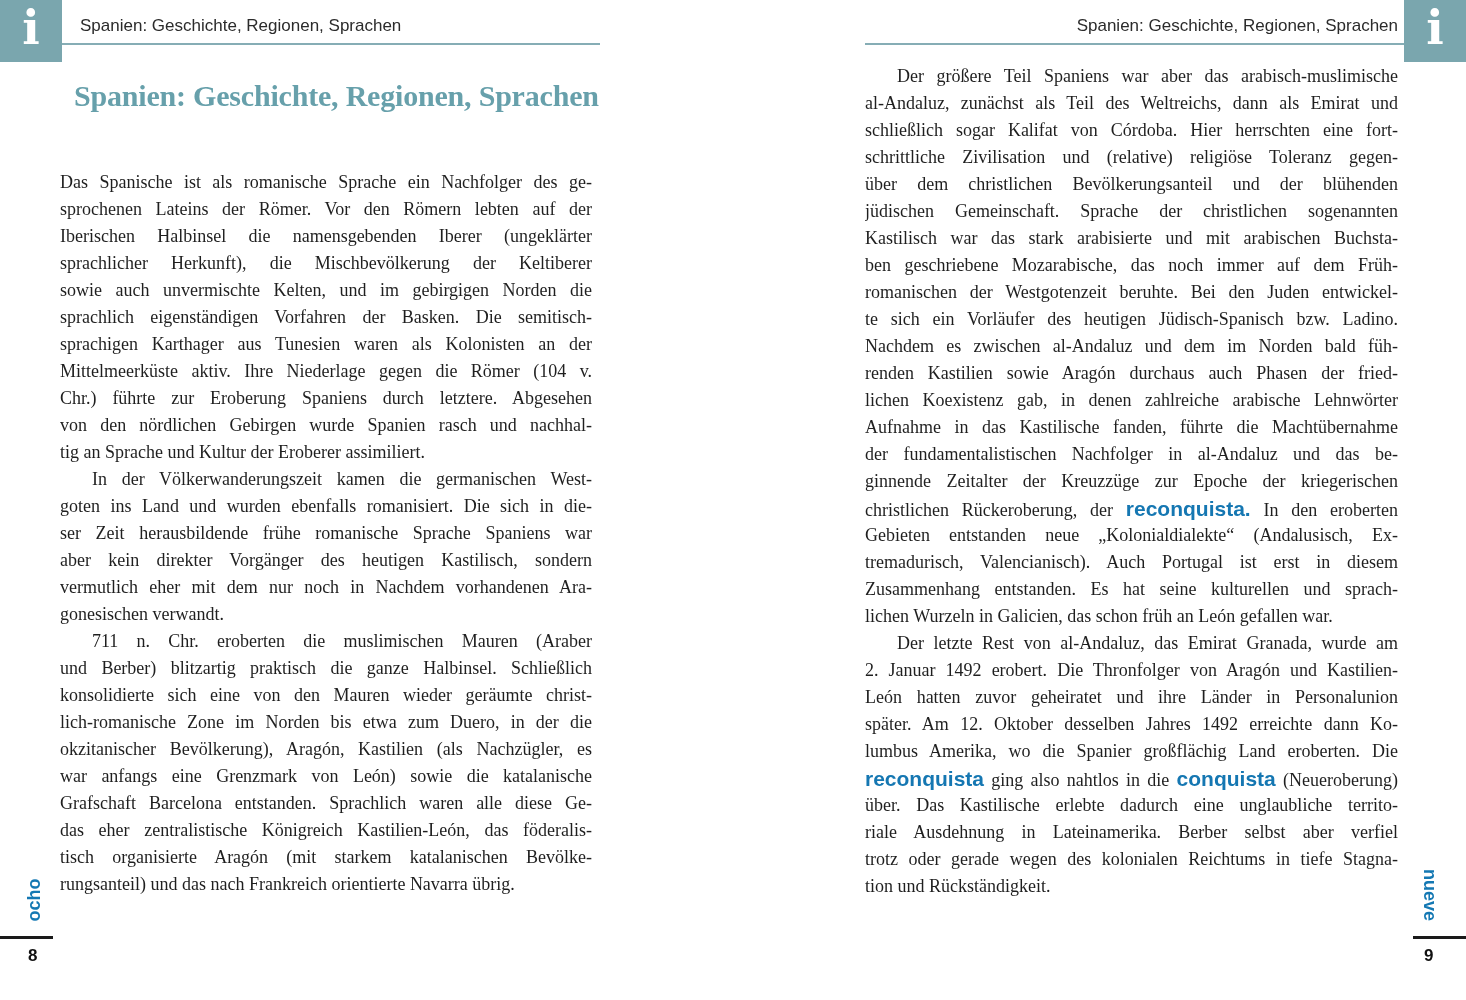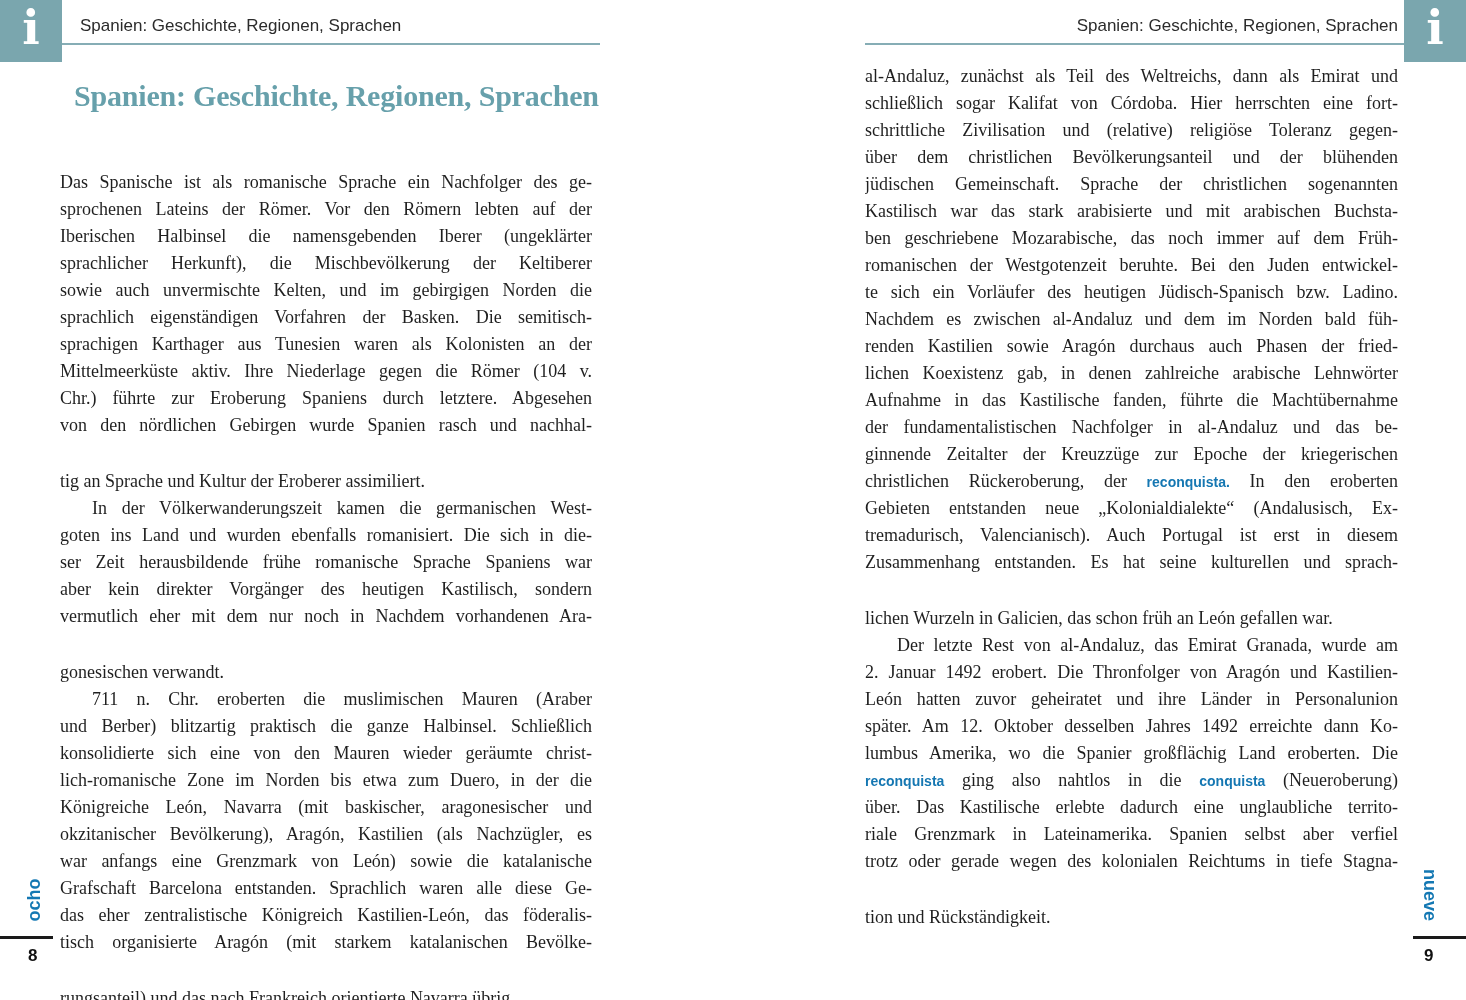--- a/index.html
+++ b/index.html
@@ -75,26 +75,26 @@
   .column.page-left  { left: 60px;  top: 169px; width: 532px; }
   .column.page-right { left: 865px; top: 63px;  width: 533px; }
   .bline {
     height: 27px;
     line-height: 27px;
     text-align: justify;
     text-align-last: justify;
     overflow: hidden;
     white-space: normal;
   }
-  .bline.lastline { text-align-last: left; margin-top: 29px; }
+  .bline.lastline { text-align-last: left; }
   .bline.indent   { padding-left: 32px; }
   .kw {
     font-family: "Liberation Sans", "DejaVu Sans", sans-serif;
     font-weight: bold;
-    font-size: 14px;
+    font-size: 21px;
     color: #1577b2;
     margin-top: 47px;
   }
   
   .margin-word {
     position: absolute;
     font-family: "Liberation Sans", "DejaVu Sans", sans-serif;
     font-weight: bold;
     font-size: 18px;
     color: #1478b3;
@@ -162,29 +162,29 @@
       <div class="bline indent">In der Völkerwanderungszeit kamen die germanischen West-</div>
       <div class="bline">goten ins Land und wurden ebenfalls romanisiert. Die sich in die-</div>
       <div class="bline">ser Zeit herausbildende frühe romanische Sprache Spaniens war</div>
       <div class="bline">aber kein direkter Vorgänger des heutigen Kastilisch, sondern</div>
       <div class="bline">vermutlich eher mit dem nur noch in Nachdem vorhandenen Ara-</div>
       <div class="bline lastline">gonesischen verwandt.</div>
       <div class="bline indent">711 n. Chr. eroberten die muslimischen Mauren (Araber</div>
       <div class="bline">und Berber) blitzartig praktisch die ganze Halbinsel. Schließlich</div>
       <div class="bline">konsolidierte sich eine von den Mauren wieder geräumte christ-</div>
       <div class="bline">lich-romanische Zone im Norden bis etwa zum Duero, in der die</div>
-      <div class="bline">Königreiche León, Navarra (mit baskischer, aragonesischer und</div>
       <div class="bline">okzitanischer Bevölkerung), Aragón, Kastilien (als Nachzügler, es</div>
       <div class="bline">war anfangs eine Grenzmark von León) sowie die katalanische</div>
       <div class="bline">Grafschaft Barcelona entstanden. Sprachlich waren alle diese Ge-</div>
       <div class="bline">das eher zentralistische Königreich Kastilien-León, das föderalis-</div>
       <div class="bline">tisch organisierte Aragón (mit starkem katalanischen Bevölke-</div>
       <div class="bline lastline">rungsanteil) und das nach Frankreich orientierte Navarra übrig.</div>
     </div>
   <div class="column page-right">
+      <div class="bline indent">Der größere Teil Spaniens war aber das arabisch-muslimische</div>
       <div class="bline">al-Andaluz, zunächst als Teil des Weltreichs, dann als Emirat und</div>
       <div class="bline">schließlich sogar Kalifat von Córdoba. Hier herrschten eine fort-</div>
       <div class="bline">schrittliche Zivilisation und (relative) religiöse Toleranz gegen-</div>
       <div class="bline">über dem christlichen Bevölkerungsanteil und der blühenden</div>
       <div class="bline">jüdischen Gemeinschaft. Sprache der christlichen sogenannten</div>
       <div class="bline">Kastilisch war das stark arabisierte und mit arabischen Buchsta-</div>
       <div class="bline">ben geschriebene Mozarabische, das noch immer auf dem Früh-</div>
       <div class="bline">romanischen der Westgotenzeit beruhte. Bei den Juden entwickel-</div>
       <div class="bline">te sich ein Vorläufer des heutigen Jüdisch-Spanisch bzw. Ladino.</div>
       <div class="bline">Nachdem es zwischen al-Andaluz und dem im Norden bald füh-</div>
@@ -198,21 +198,21 @@
       <div class="bline">tremadurisch, Valencianisch). Auch Portugal ist erst in diesem</div>
       <div class="bline">Zusammenhang entstanden. Es hat seine kulturellen und sprach-</div>
       <div class="bline lastline">lichen Wurzeln in Galicien, das schon früh an León gefallen war.</div>
       <div class="bline indent">Der letzte Rest von al-Andaluz, das Emirat Granada, wurde am</div>
       <div class="bline">2. Januar 1492 erobert. Die Thronfolger von Aragón und Kastilien-</div>
       <div class="bline">León hatten zuvor geheiratet und ihre Länder in Personalunion</div>
       <div class="bline">später. Am 12. Oktober desselben Jahres 1492 erreichte dann Ko-</div>
       <div class="bline">lumbus Amerika, wo die Spanier großflächig Land eroberten. Die</div>
       <div class="bline"><span class="kw">reconquista</span> ging also nahtlos in die <span class="kw">conquista</span> (Neueroberung)</div>
       <div class="bline">über. Das Kastilische erlebte dadurch eine unglaubliche territo-</div>
-      <div class="bline">riale Grenzmark in Lateinamerika. Spanien selbst aber verfiel</div>
+      <div class="bline">riale Ausdehnung in Lateinamerika. Berber selbst aber verfiel</div>
       <div class="bline">trotz oder gerade wegen des kolonialen Reichtums in tiefe Stagna-</div>
       <div class="bline lastline">tion und Rückständigkeit.</div>
     </div>
 
   <div class="margin-word left">ocho</div>
   <div class="margin-word right">nueve</div>
 
   <div class="footer-rule left"></div>
   <div class="footer-rule right"></div>
   <div class="page-number left">8</div>

